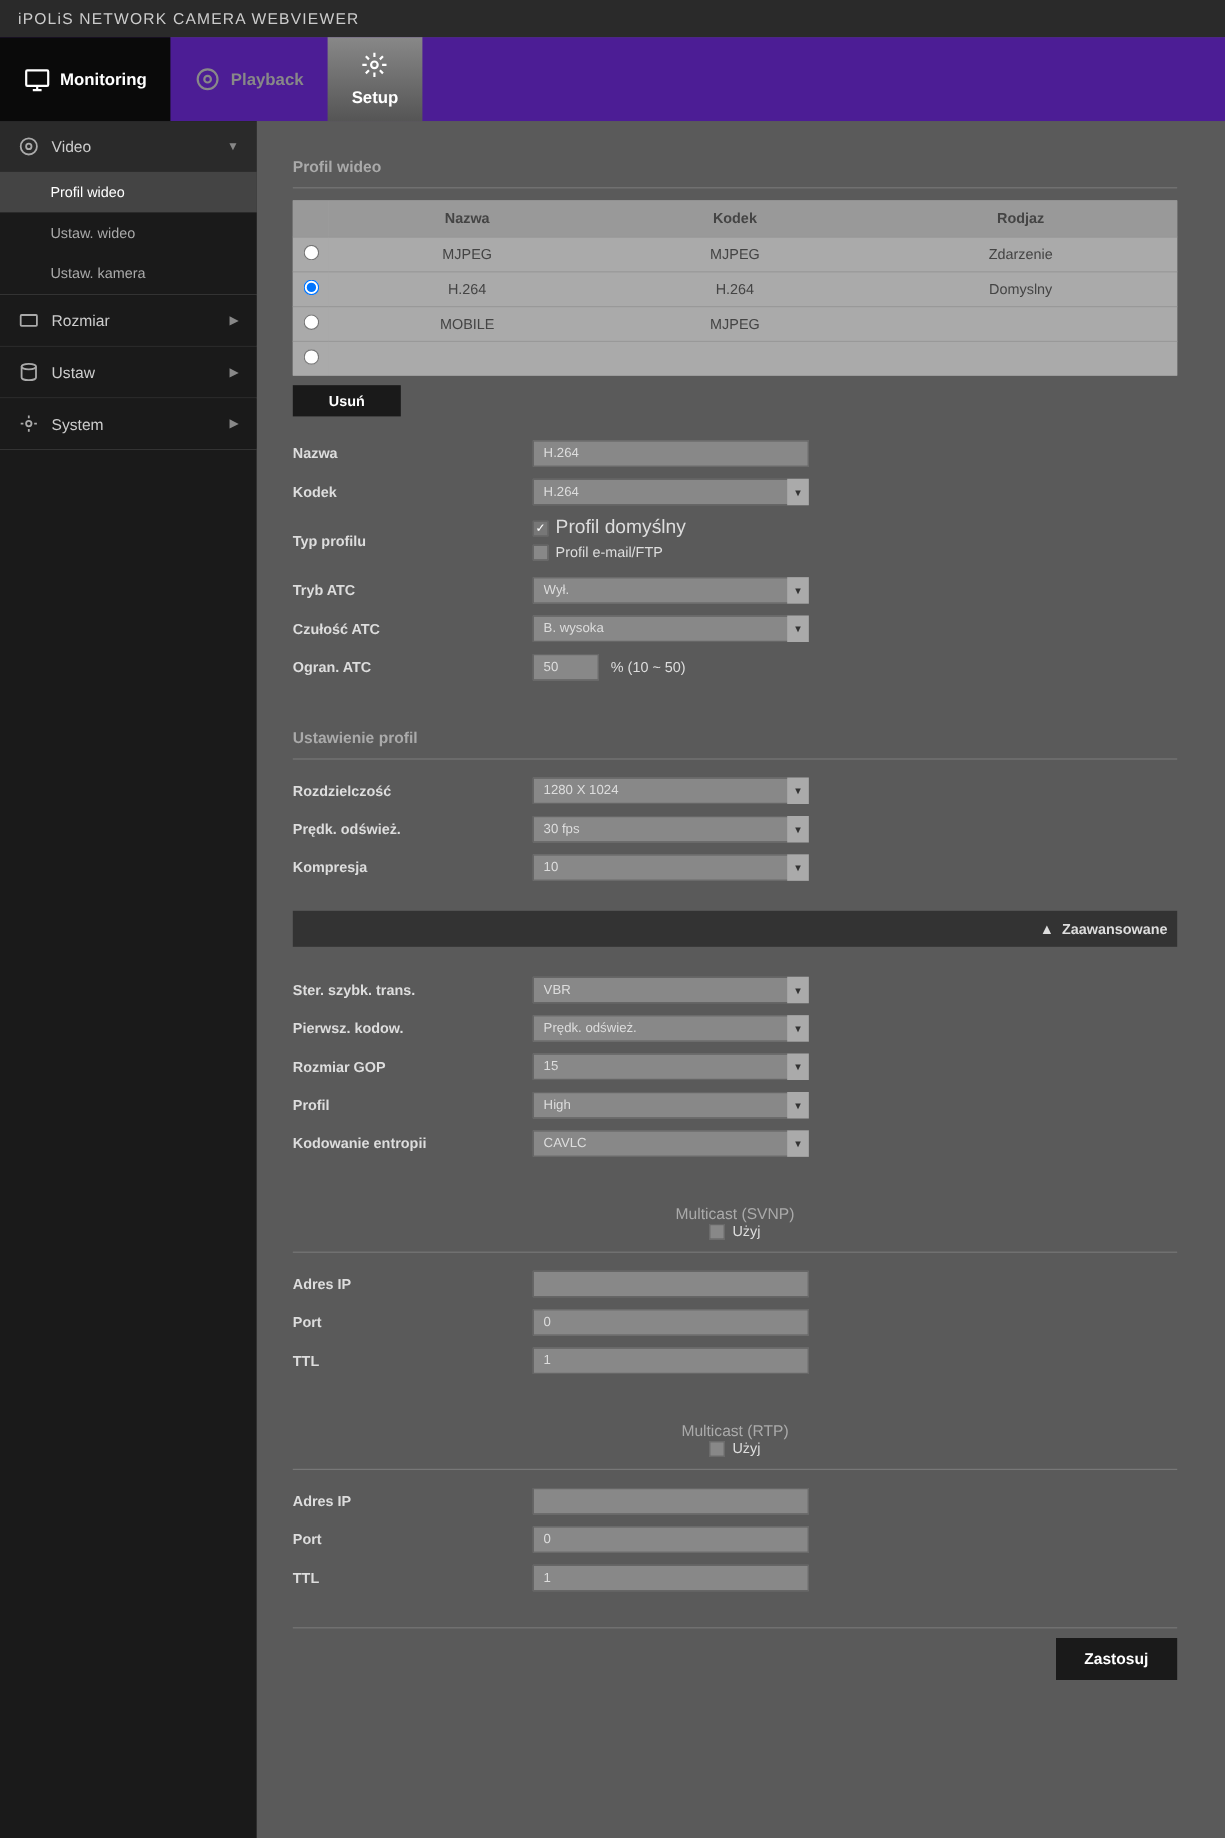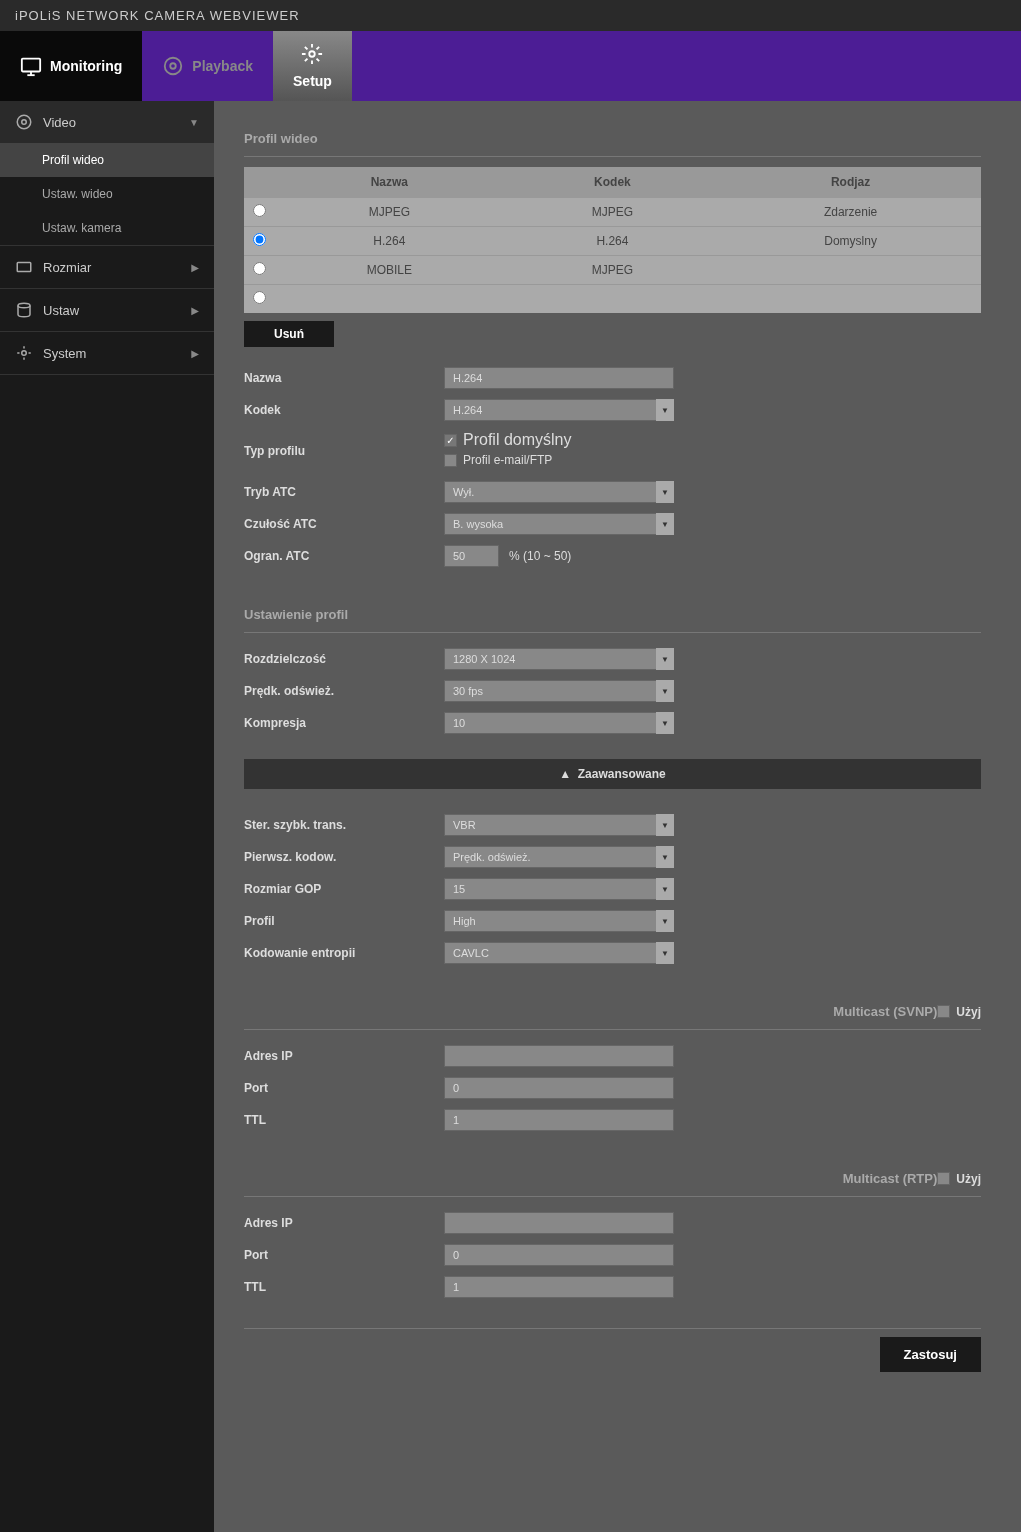--- a/index.html
+++ b/index.html
@@ -35,22 +35,22 @@
 .text-input { background: #888; border: 1px solid #666; color: #ddd; padding: 4px 8px; font-size: 11px; width: 230px; height: 22px; }
 .text-input.small { width: 55px; }
 .select-wrap { position: relative; display: inline-block; }
 .select-input { background: #888; border: 1px solid #666; color: #ddd; padding: 4px 8px; font-size: 11px; width: 230px; height: 22px; appearance: none; }
 .select-arrow { position: absolute; right: 0; top: 0; width: 18px; height: 22px; background: #aaa; display: flex; align-items: center; justify-content: center; font-size: 8px; color: #333; pointer-events: none; }
 .checkbox-row { display: flex; align-items: center; gap: 6px; margin-bottom: 4px; }
 .checkbox { width: 13px; height: 13px; background: #888; border: 1px solid #666; display: inline-flex; align-items: center; justify-content: center; font-size: 10px; color: #fff; }
 .checkbox.checked { background: #777; }
 .hint { font-size: 12px; color: #ddd; margin-left: 10px; }
 .section-title2 { font-size: 13px; font-weight: bold; color: #aaa; padding: 10px 0; border-bottom: 1px solid #777; margin: 30px 0 15px 0; }
-.collapse-bar { background: #333; color: #ddd; text-align: center; padding: 8px; font-size: 12px; margin: 25px 0; cursor: pointer; font-weight: bold; }
-.section-title3 { display: flex; align-items: center; justify-content: flex-end; font-size: 13px; font-weight: bold; color: #aaa; padding: 10px 0; border-bottom: 1px solid #777; margin: 30px 0 15px 0; }
+.collapse-bar { background: #333; color: #ddd; text-align: right; padding: 8px; font-size: 12px; margin: 25px 0; cursor: pointer; font-weight: bold; }
+.section-title3 { display: flex; align-items: center; justify-content: flex-end; font-size: 13px; font-weight: normal; color: #aaa; padding: 10px 0; border-bottom: 1px solid #777; margin: 30px 0 15px 0; flex-direction: column; }
 .apply-row { text-align: right; border-top: 1px solid #777; padding-top: 8px; margin-top: 30px; }
 .apply-btn { background: #1a1a1a; color: #fff; border: none; padding: 10px 24px; font-size: 13px; font-weight: bold; cursor: pointer; }
 </style>
 </head>
 <body>
 
 <div class="header">
   <span class="brand"><span>iPOLiS</span><span class="brand-bold"> NETWORK CAMERA WEBVIEWER</span></span>
 </div>
 

